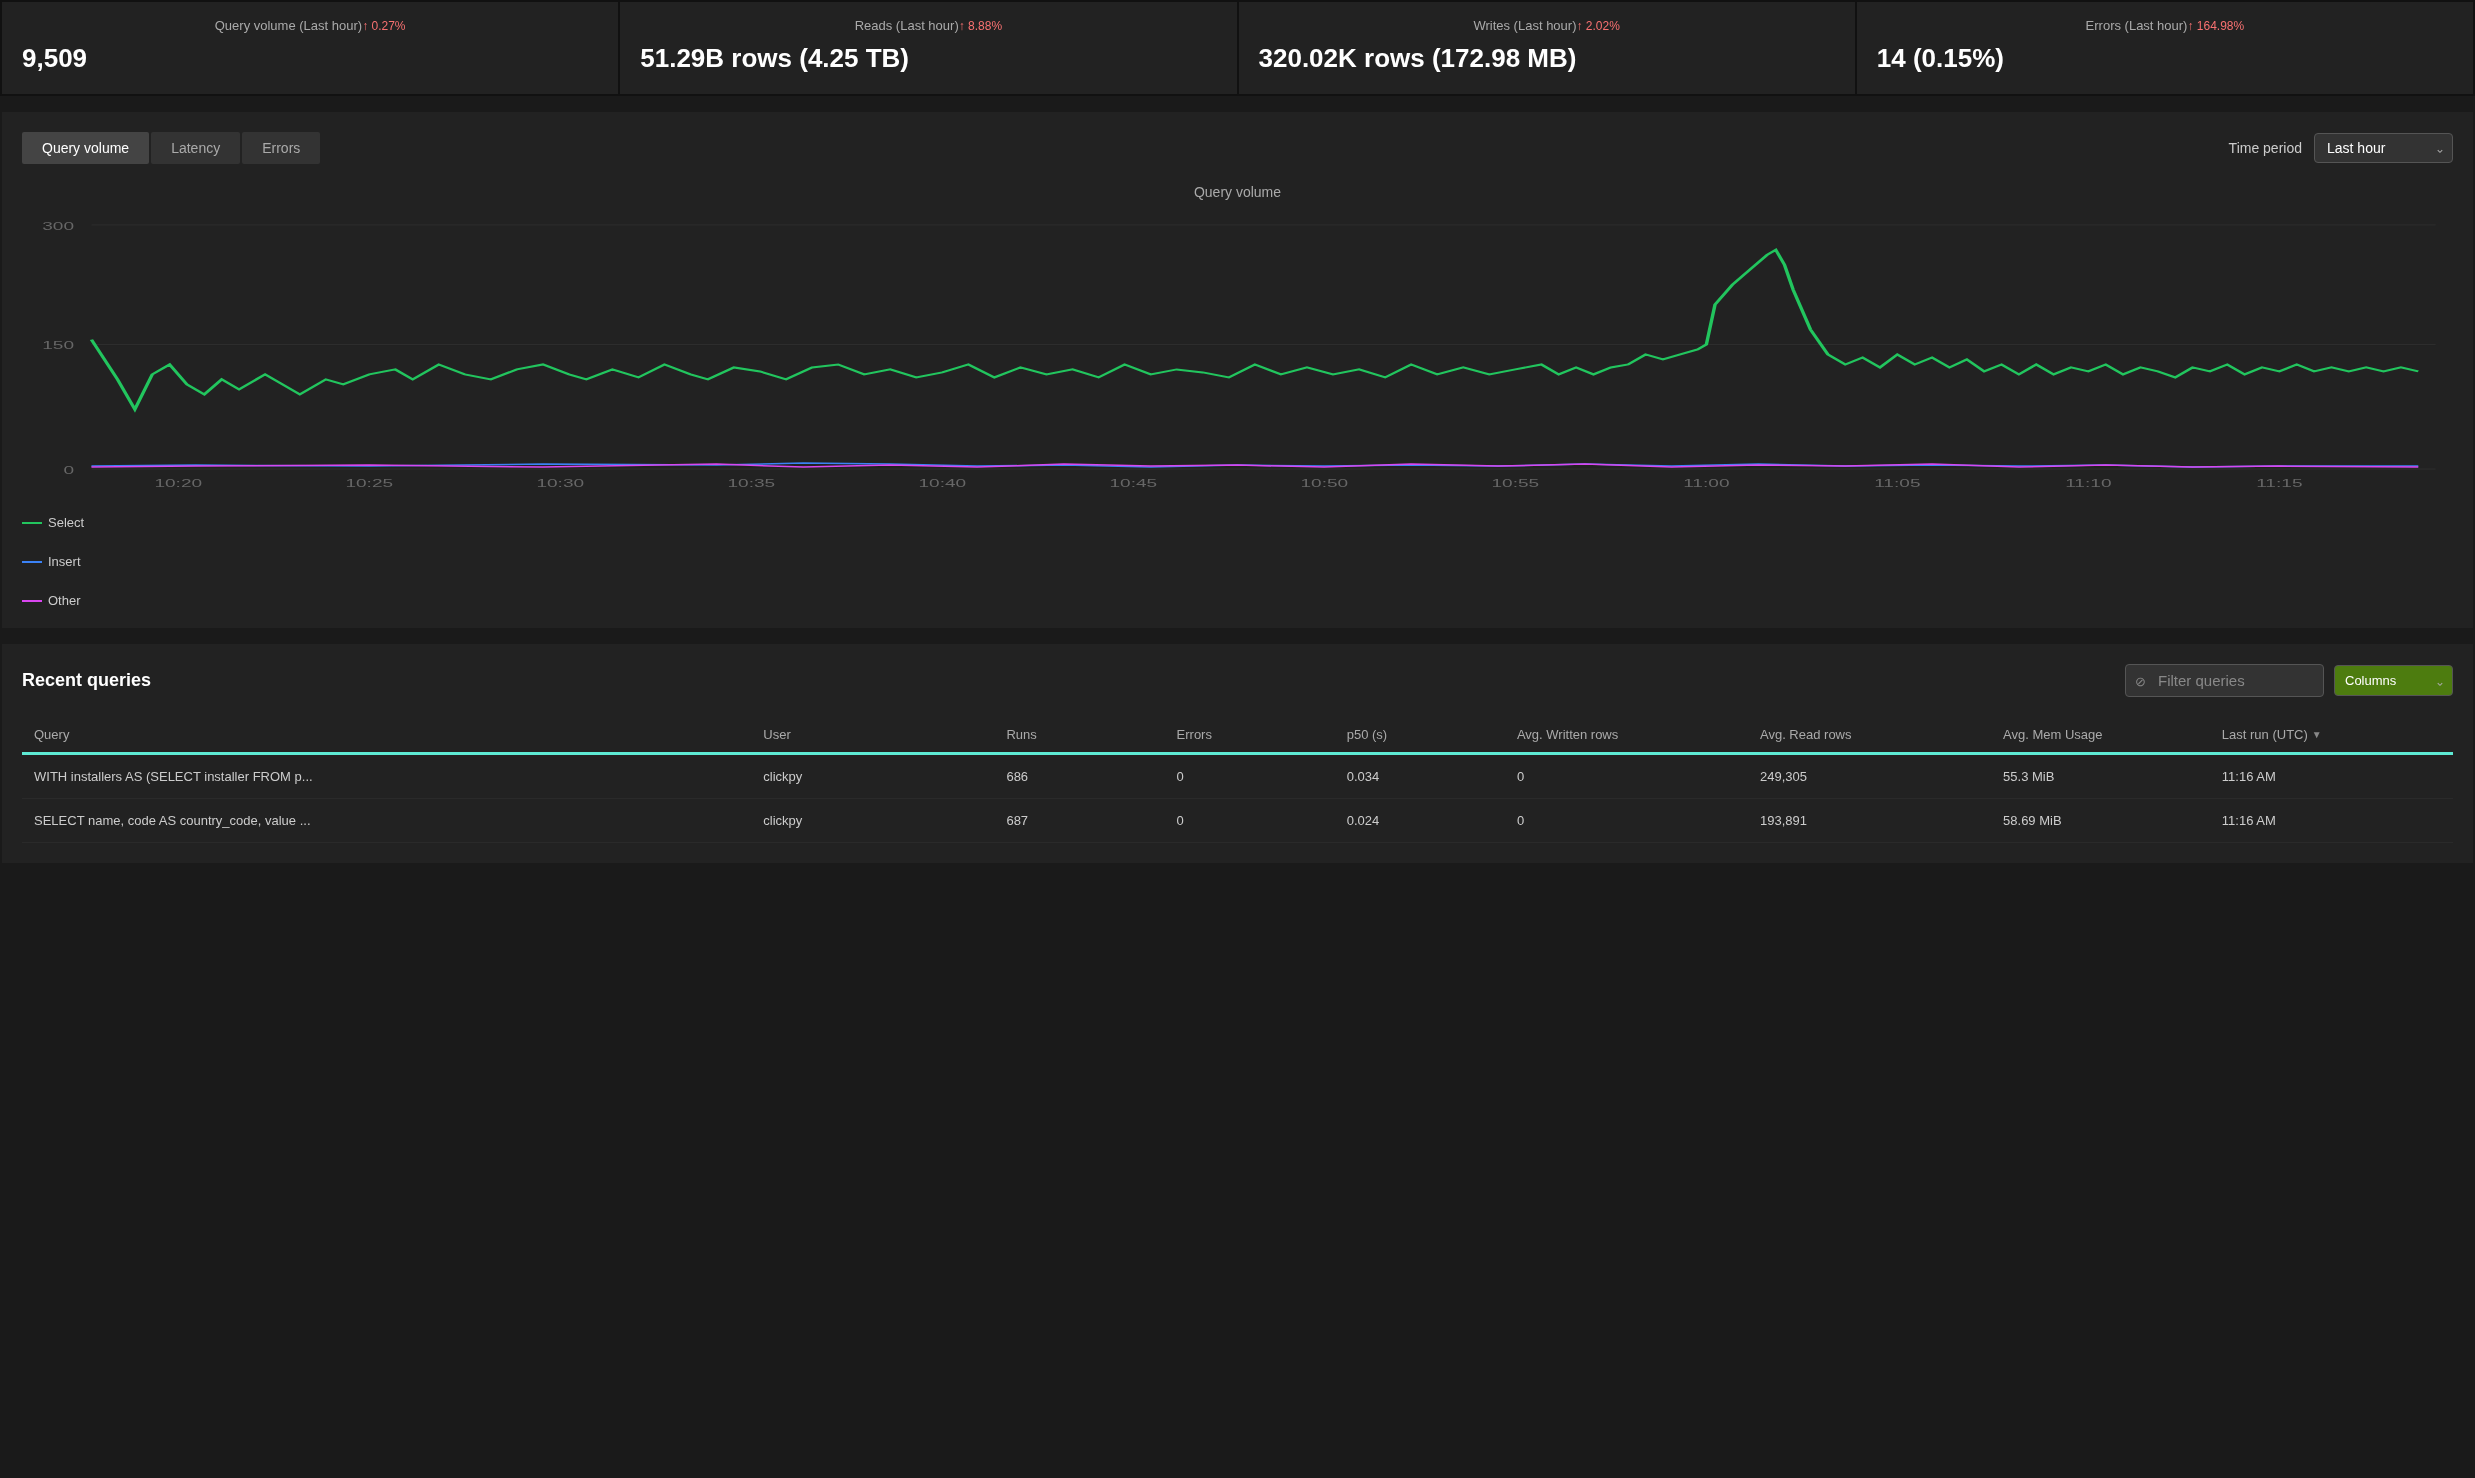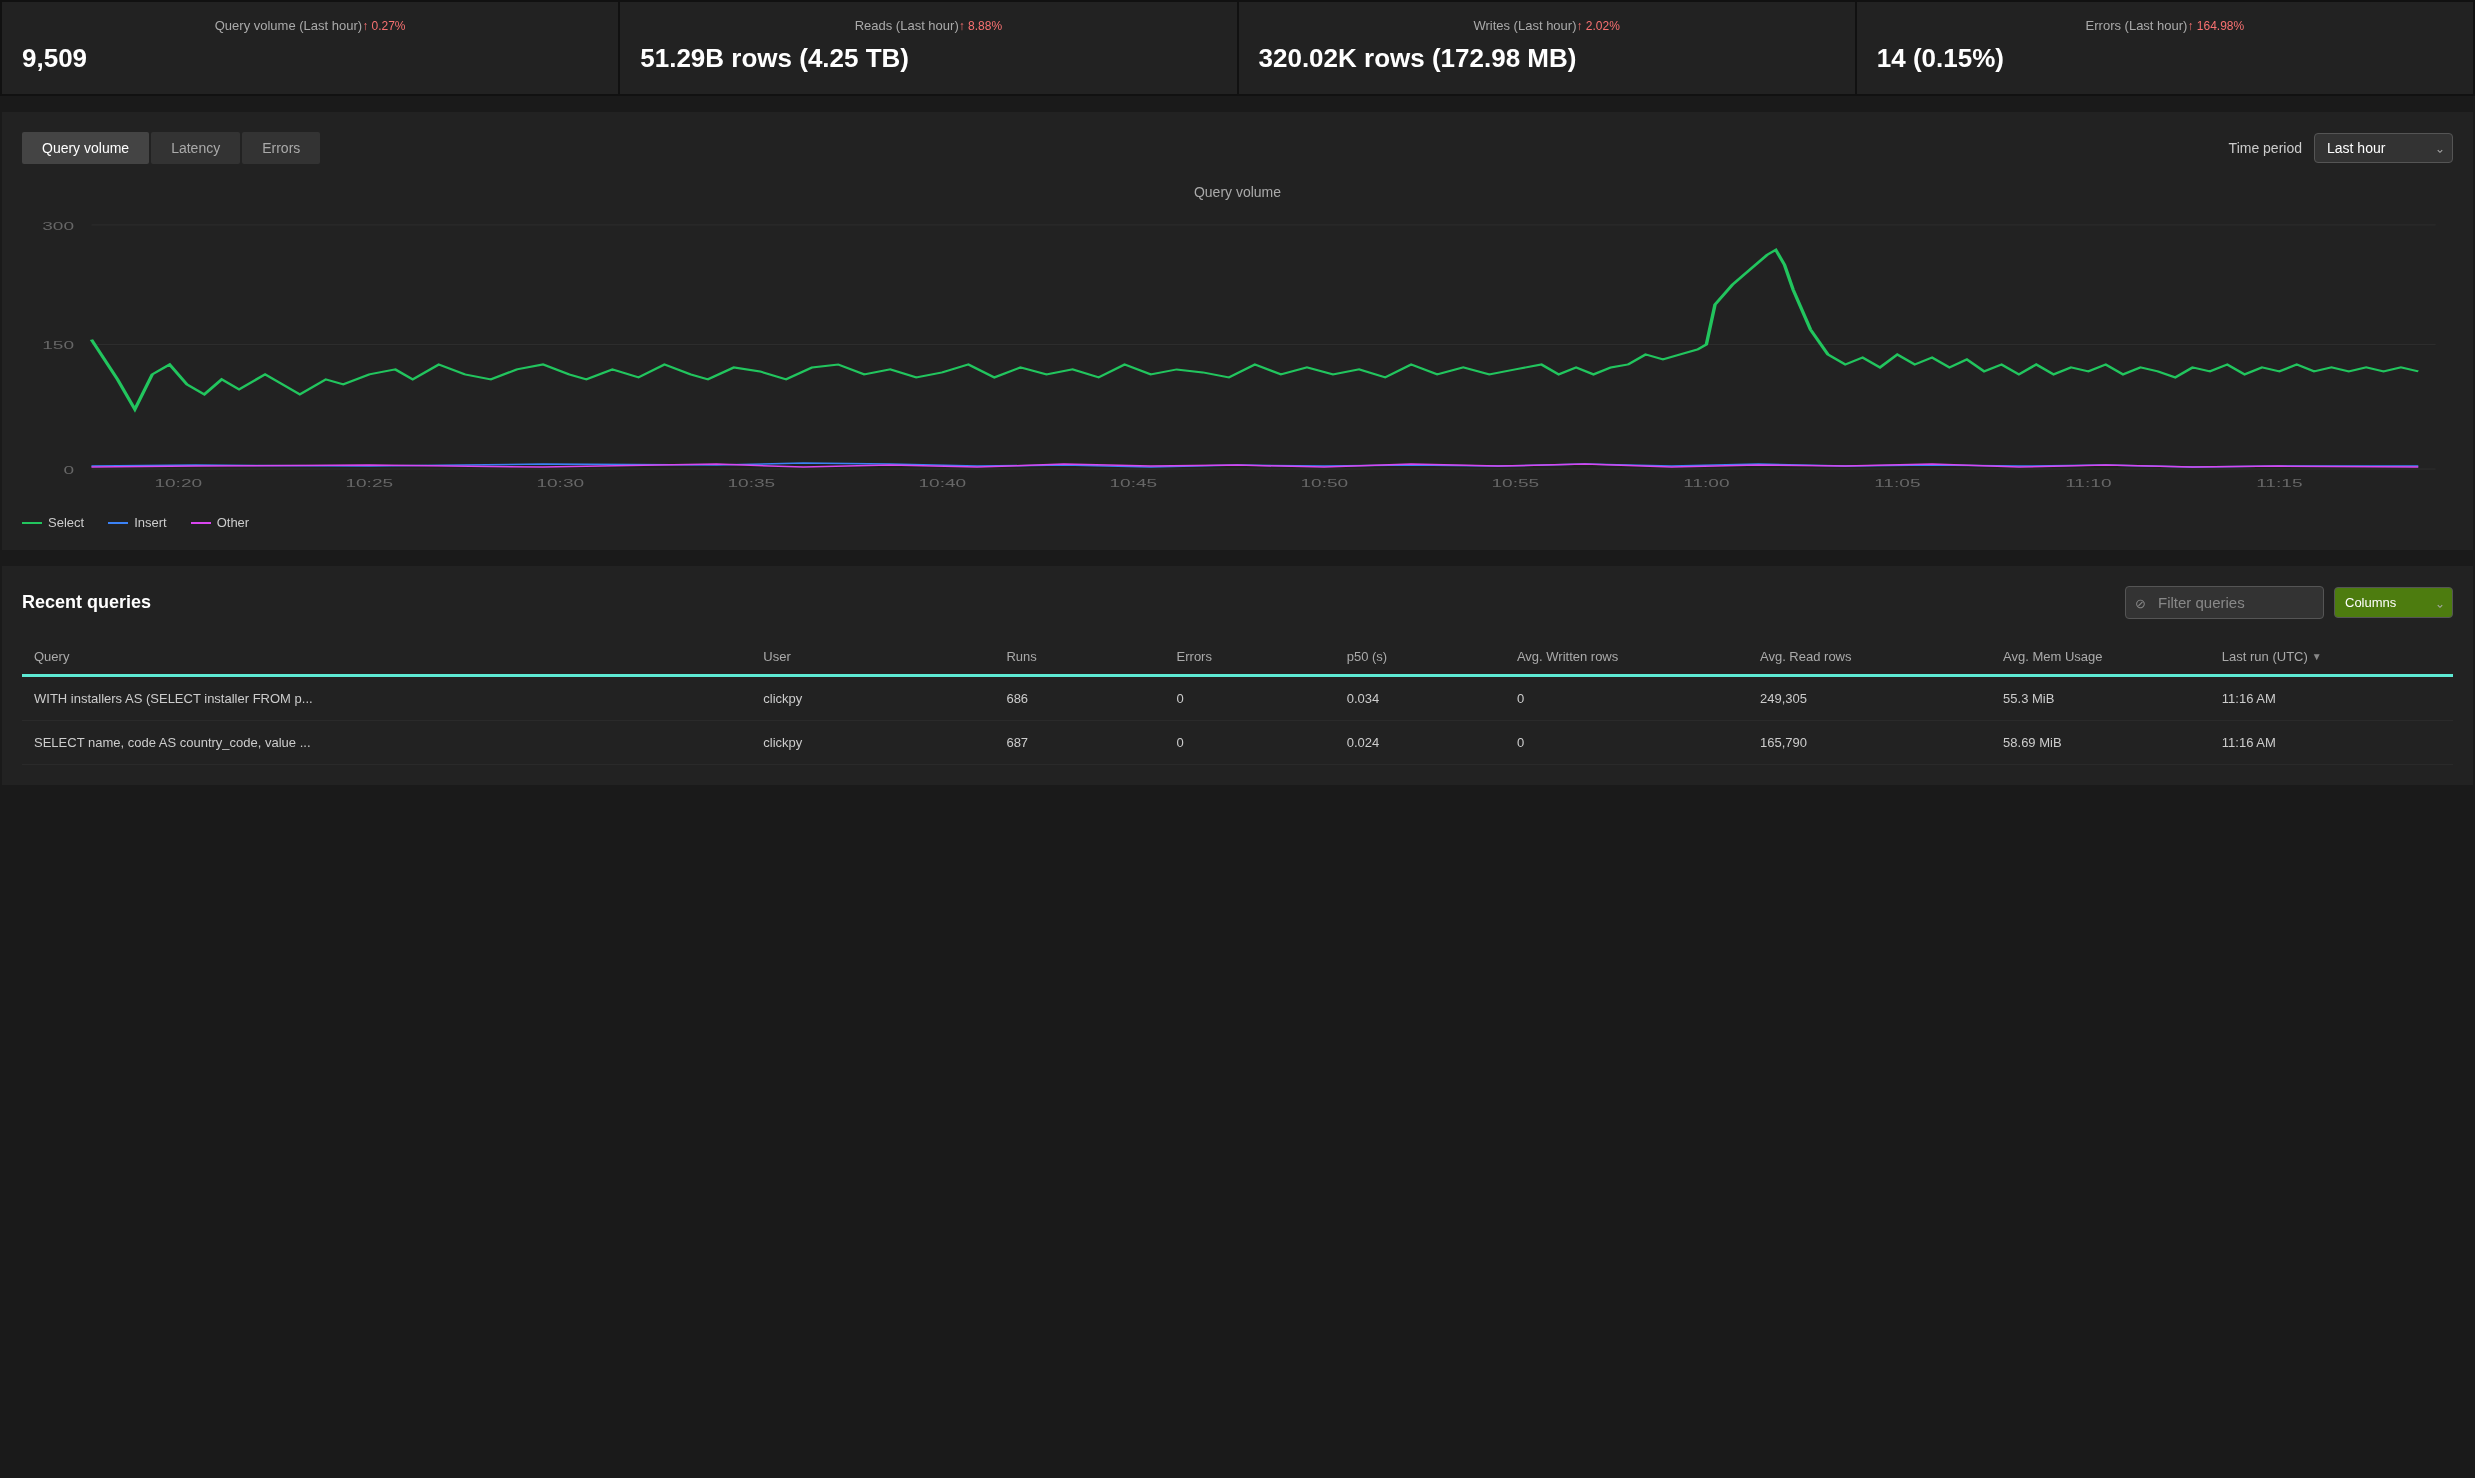--- a/index.html
+++ b/index.html
@@ -137,23 +137,24 @@
       margin-bottom: 10px;
     }
 
     .chart-svg {
       width: 100%;
       height: 100%;
     }
 
     .chart-legend {
       display: flex;
-      justify-content: flex-start;
+      justify-content: flex-end;
       gap: 24px;
       margin-top: 26px;
+      flex-direction: column;
     }
 
     .legend-item {
       display: flex;
       align-items: center;
       gap: 6px;
       font-size: 13px;
       color: #ccc;
     }
 
@@ -463,20 +464,20 @@
     <td class="col-avg-mem">55.3 MiB</td>
     <td class="col-last-run">11:16 AM</td>
   </tr>
         <tr>
     <td class="col-query">SELECT name, code AS country_code, value ...</td>
     <td class="col-user">clickpy</td>
     <td class="col-runs">687</td>
     <td class="col-errors">0</td>
     <td class="col-p50">0.024</td>
     <td class="col-avg-written">0</td>
-    <td class="col-avg-read">165,790</td>
+    <td class="col-avg-read">193,891</td>
     <td class="col-avg-mem">58.69 MiB</td>
     <td class="col-last-run">11:16 AM</td>
   </tr>
       </tbody>
   </table>
 </div>
 
 
 </body></html>

